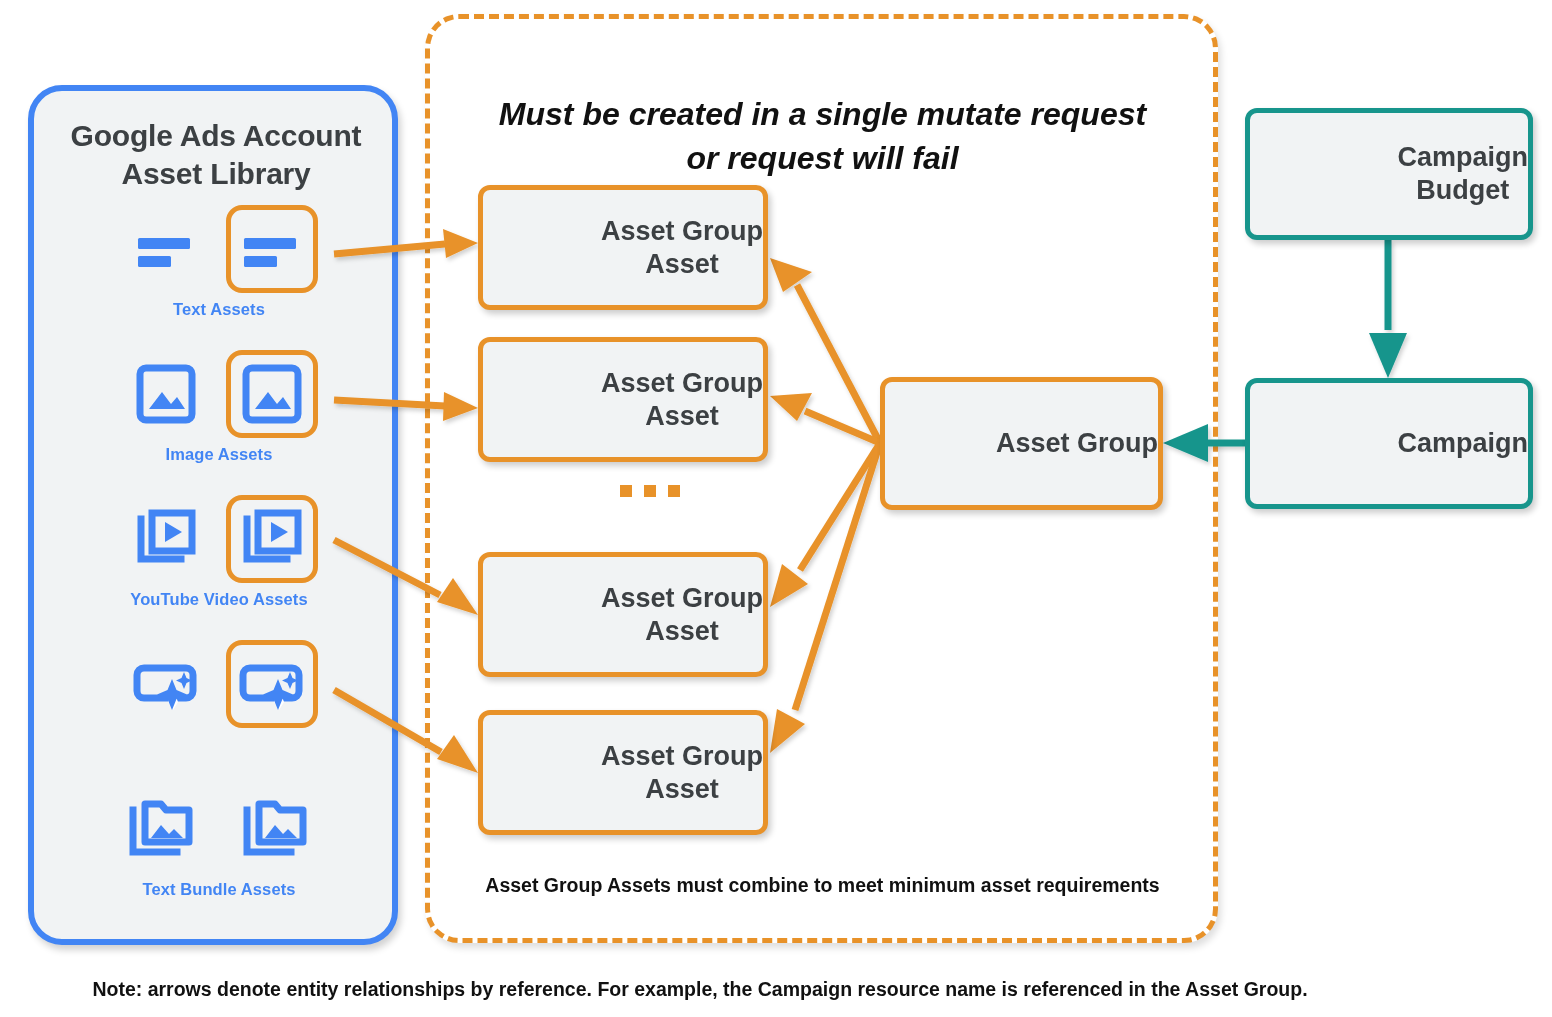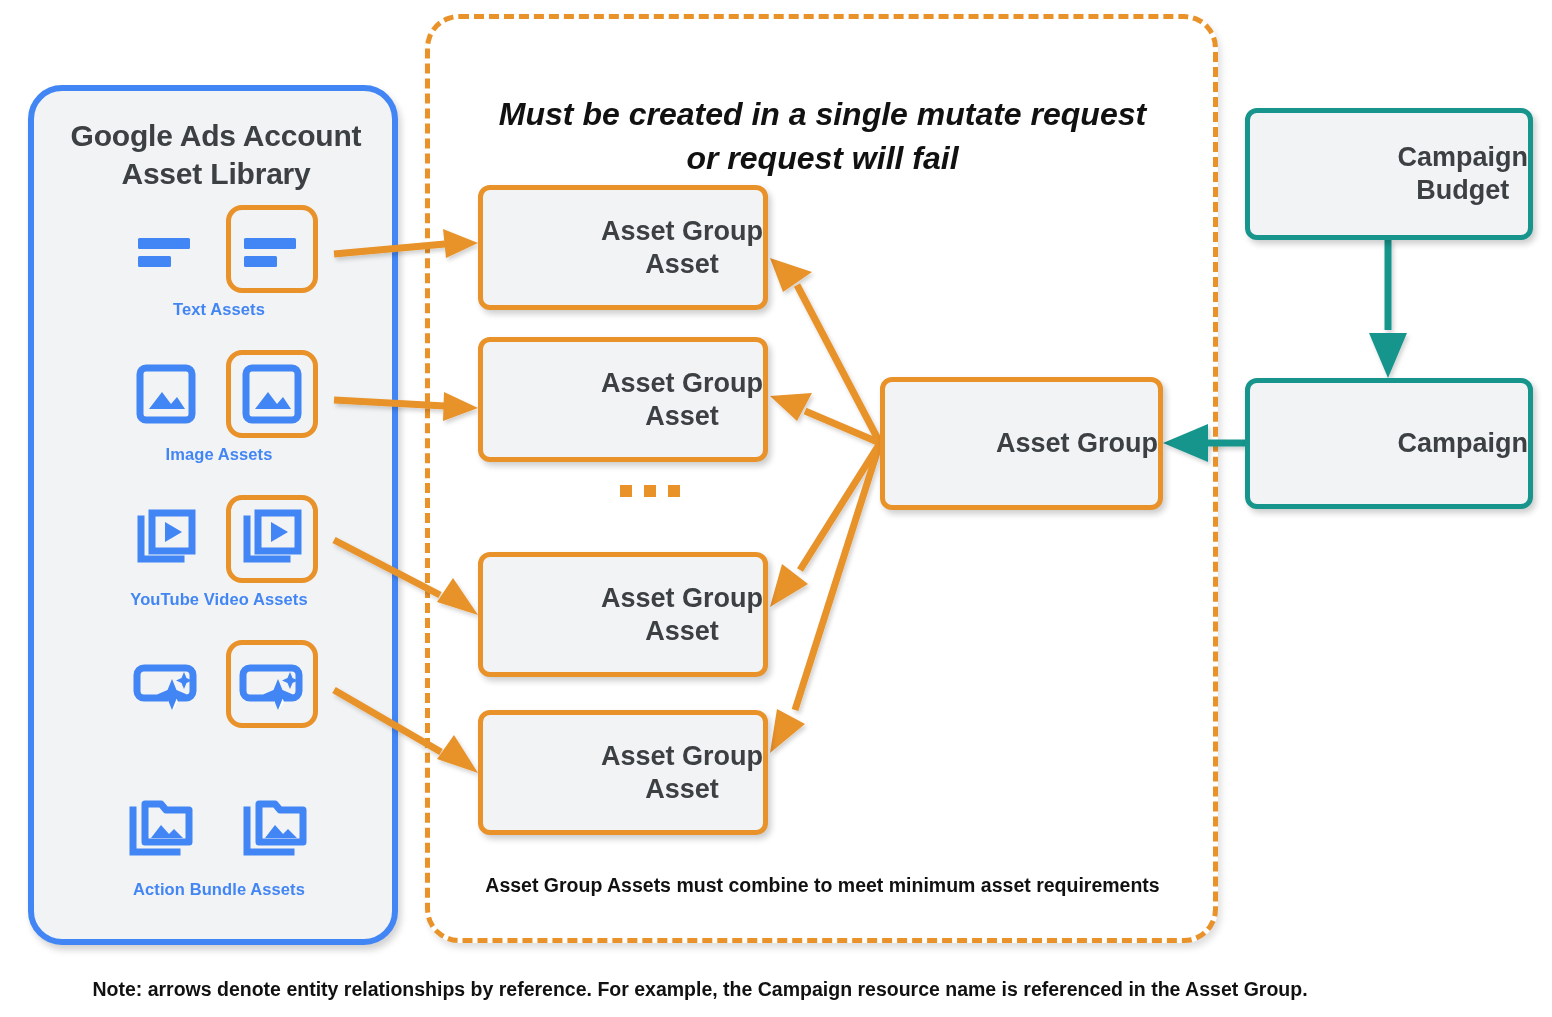--- a/index.html
+++ b/index.html
@@ -275,21 +275,21 @@
           </svg>
         </div>
         <div class="icon-slot">
           <svg width="70" height="62" viewBox="0 0 70 62" aria-hidden="true">
             <path d="M6 12 L6 54 L50 54" fill="none" stroke="#4285F4" stroke-width="7" stroke-linecap="square"></path>
             <path d="M18 6 L34 6 L39 12 L62 12 L62 44 L18 44 Z" fill="none" stroke="#4285F4" stroke-width="7" stroke-linejoin="round"></path>
             <path d="M24 40 L34 27 L42 36 L47 31 L56 40 Z" fill="#4285F4"></path>
           </svg>
         </div>
       </div>
-      <div class="asset-caption">Action Bundle  Assets</div>
+      <div class="asset-caption">Text Bundle  Assets</div>
     </div>
   </div>
 
   <div id="mutate-region"></div>
 
   <div id="mutate-heading">
     <div>Must be created in a single mutate request</div>
     <div>or request will fail</div>
   </div>
 

